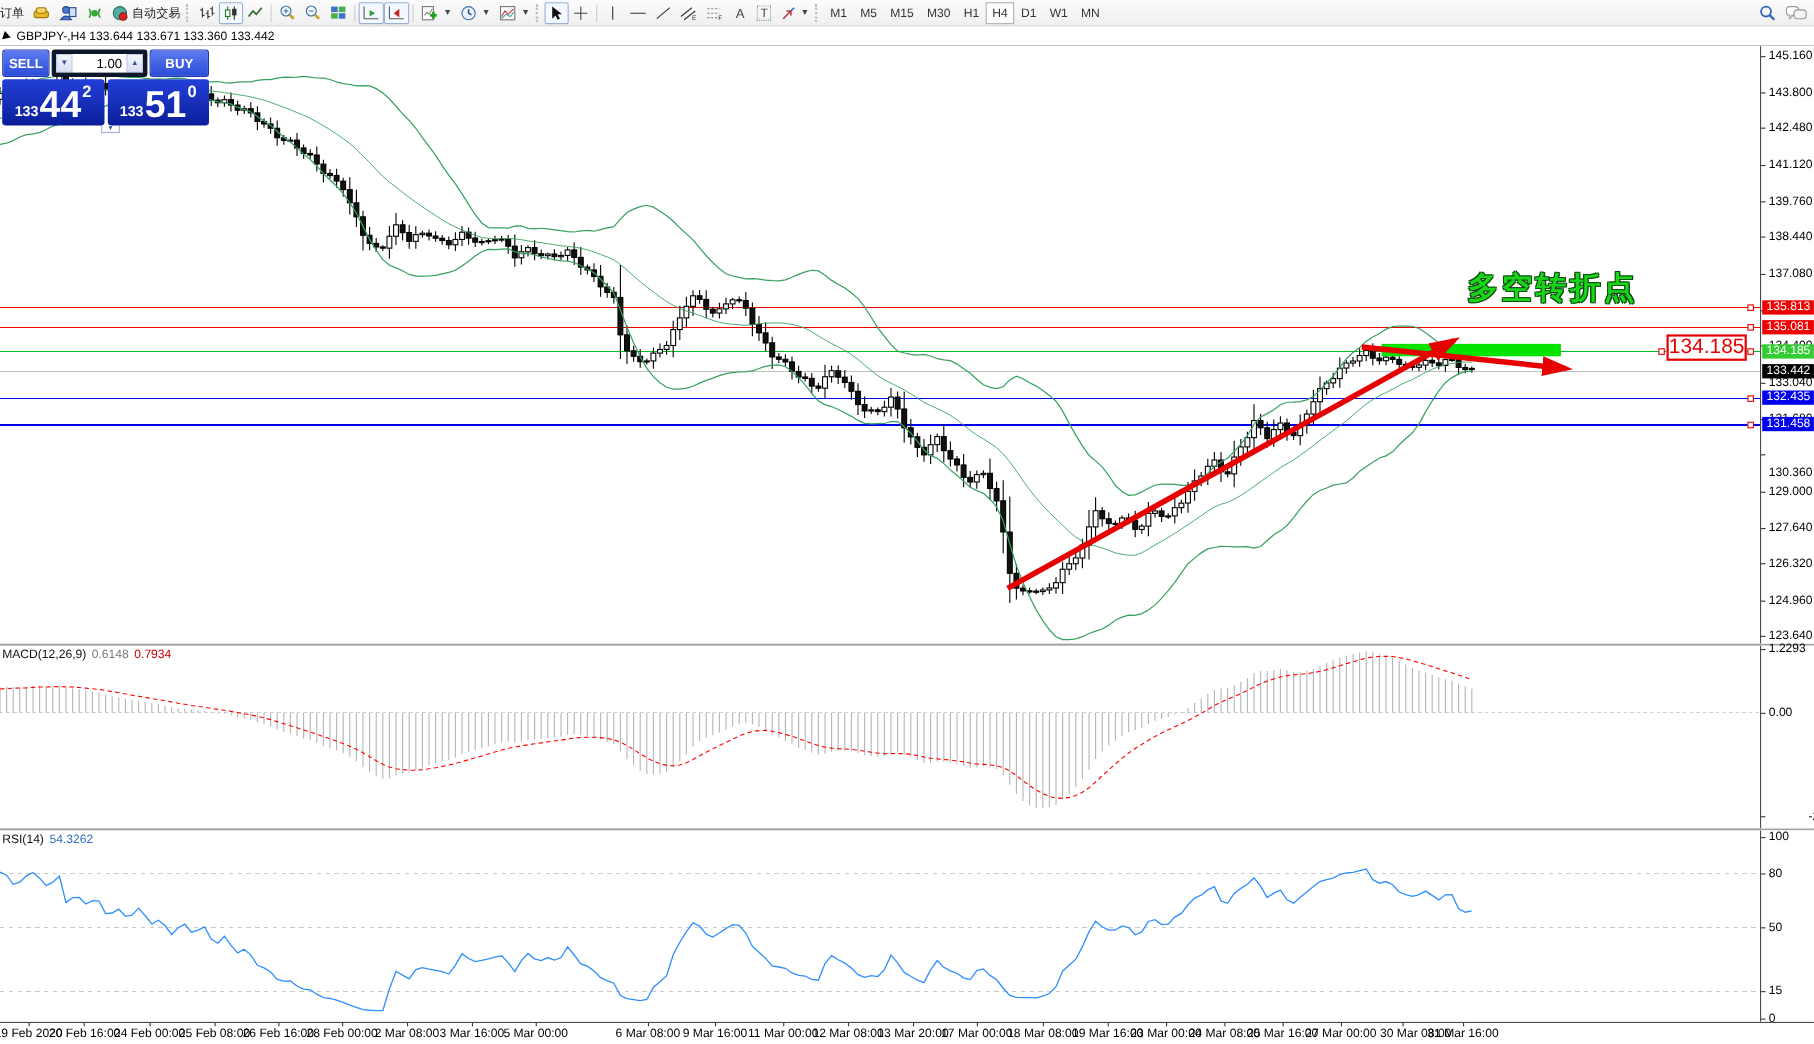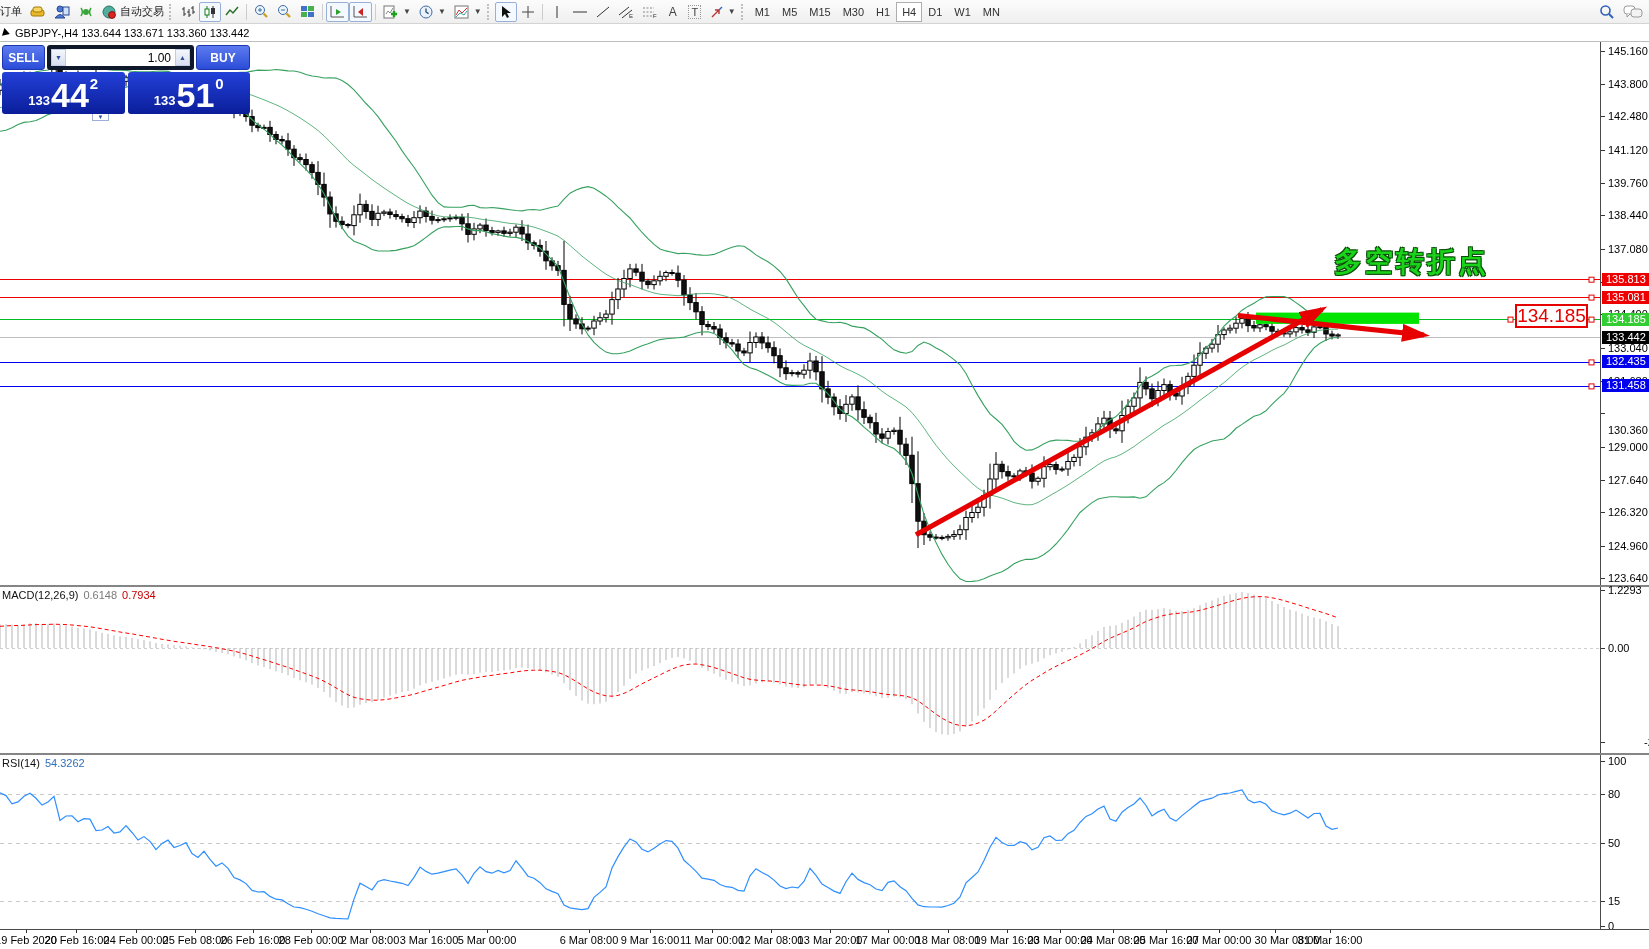--- a/index.html
+++ b/index.html
@@ -33,21 +33,21 @@
 .tick{position:absolute;left:0;width:4px;height:1px;background:#333}
 .tlab{position:absolute;left:7px;font-size:11px;color:#000;white-space:nowrap;transform:translateY(-6px)}
 .plab{position:absolute;left:1px;width:47px;height:13px;color:#fff;font-size:11px;line-height:13px;
   padding-left:4px;transform:translateY(-7px)}
 .ind-label{position:absolute;left:2px;top:2px;font-size:11px;color:#111;z-index:4;display:flex;gap:5px}
 
 #taxis{height:20px;position:relative;background:#fff;font-size:11px;color:#000;width:1649px}
 .tl{position:absolute;top:4px;transform:translateX(-50%);white-space:nowrap}
 .tt{position:absolute;top:0;width:1px;height:3px;background:#333}
 
-#trade-panel{position:absolute;left:2px;top:3px;width:248px;z-index:5;font-family:"Liberation Sans",sans-serif}
+#trade-panel{position:absolute;left:2px;top:3px;width:188px;z-index:5;font-family:"Liberation Sans",sans-serif}
 #tp-row1{display:flex;height:25px;gap:2px}
 .tp-btn{color:#fff;font-size:12px;font-weight:bold;display:flex;align-items:center;justify-content:center;
   background:linear-gradient(#5d7bf0,#2b4cd8);border:1px solid #1d37b0;border-radius:3px;cursor:pointer}
 #tp-sell-btn{width:43px}
 #tp-buy-btn{width:54px}
 #tp-vol{flex:1;display:flex;background:#dfe6f6;border:4px solid #0f172a;border-radius:3px;overflow:hidden}
 .spin{width:15px;background:linear-gradient(#f4f6fb,#d8dfF0);display:flex;align-items:center;justify-content:center;
   font-size:7px;color:#35509a;cursor:pointer;border:1px solid #c0cbe6}
 #tp-vol input{flex:1;border:0;text-align:right;font-size:12px;padding-right:4px;width:40px;outline:none;background:#fff}
 #tp-row2{display:flex;height:42px;gap:3px;margin-top:2px}

